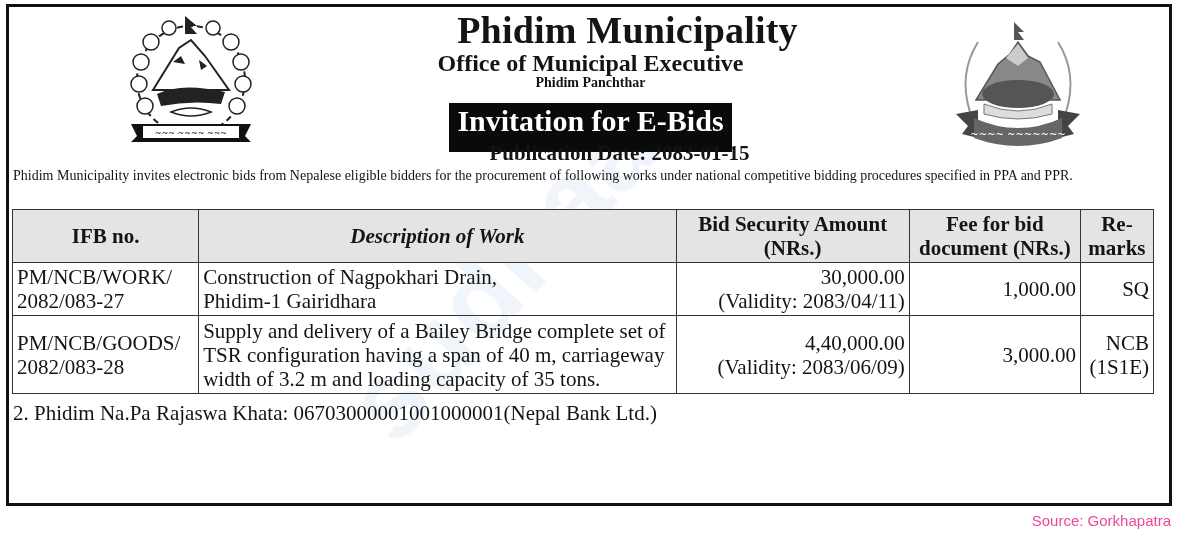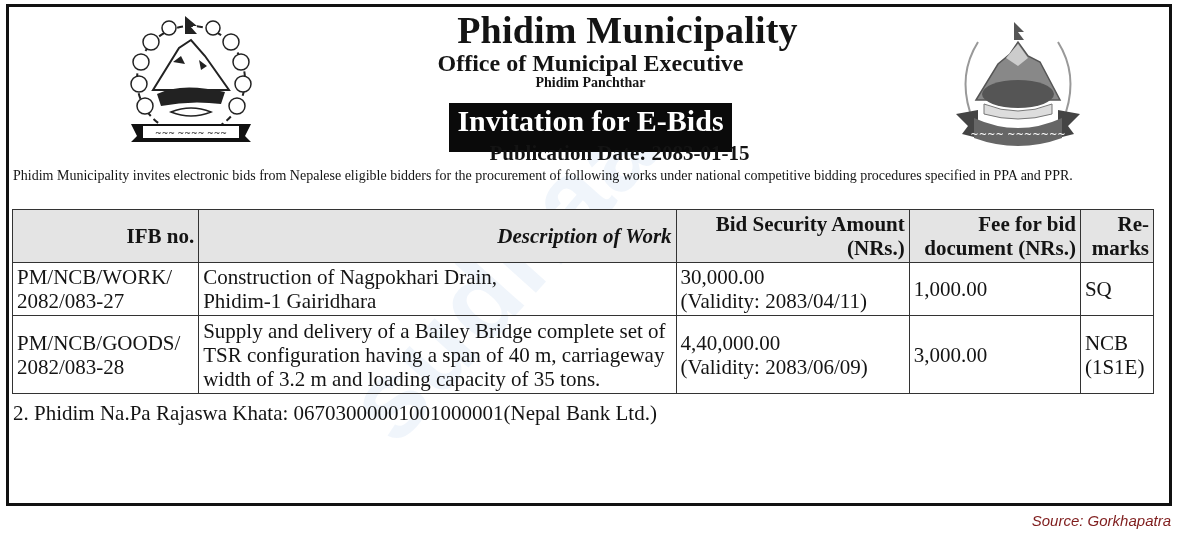--- a/index.html
+++ b/index.html
@@ -45,42 +45,42 @@
     font-size: 14px; line-height: 24px; text-align: justify; text-align-last: left;
   }
   table.bids {
     position: absolute; left: 12px; top: 209px; width: 1142px;
     border-collapse: collapse; font-size: 21px; line-height: 24px;
   }
   table.bids th, table.bids td {
     border: 1.5px solid #333; padding: 0 4px; vertical-align: middle;
   }
   table.bids th {
-    background: #e4e4e4; font-weight: bold; text-align: right; height: 52px;
+    background: #e4e4e4; font-weight: bold; text-align: center; height: 52px;
   }
   table.bids td { height: 52px; border-radius: 23px; }
   table.bids tr.row2 td { height: 77px; }
   .c1 { width: 177px; }
   .c2 { width: 468px; font-style: italic; }
   .c3 { width: 224px; }
   .c4 { width: 162px; }
   .c5 { width: 64px; }
-  .center { text-align: left; }
+  .center { text-align: right; }
   .line { display: block; white-space: nowrap; }
   .footer {
     position: absolute; left: 13px; top: 402px; width: 1146px;
     font-size: 21px; line-height: 23px;
   }
   .footer .acc { display: block; }
   .footer .note { text-align: justify; text-align-last: left; display: block; }
   .footer .note b { font-weight: bold; }
   .source {
     position: absolute; right: 10px; top: 512px;
-    font-family: "Liberation Sans", "DejaVu Sans", sans-serif; font-style: italic;
-    font-size: 15px; color: #7f1d1d;
+    font-family: "Liberation Sans", "DejaVu Sans", sans-serif; 
+    font-size: 15px; color: #ec4899;
   }
 </style>
 </head>
 <body>
 
 <div class="watermark">
   <div class="wm-text">sudhaa</div>
 </div>
 
 <div class="frame"></div>

